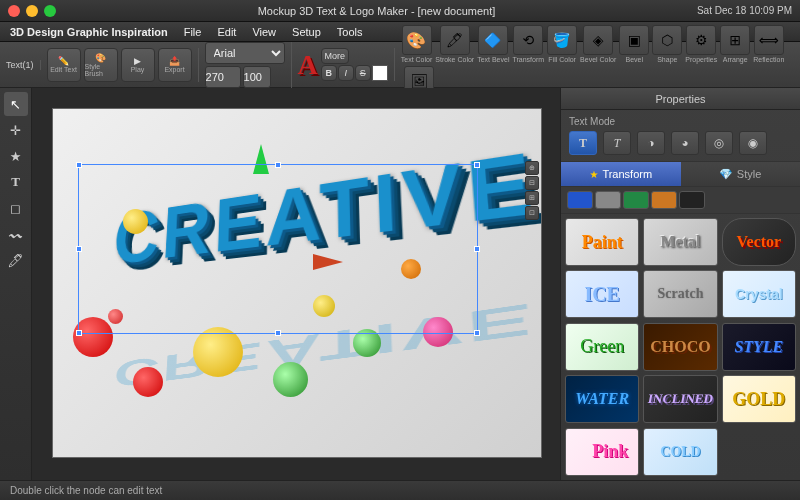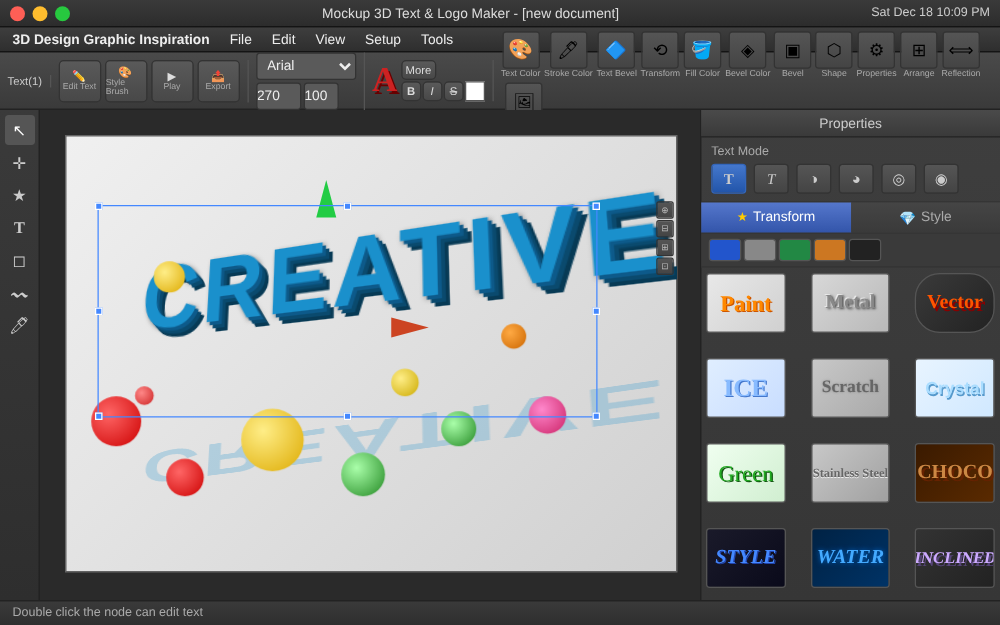--- a/index.html
+++ b/index.html
@@ -276,21 +276,21 @@
     .fb-blue { background: #2255cc; }
     .fb-gray { background: #888; }
     .fb-green2 { background: #228844; }
     .fb-orange2 { background: #cc7722; }
     .fb-dark { background: #222; }
 
     
     .template-grid {
       display: grid;
       grid-template-columns: repeat(3, 1fr);
-      gap: 20px;
+      gap: 4px;
       padding: 4px;
       overflow-y: auto;
       flex: 1;
     }
     .template-item {
       height: 48px;
       border: 1px solid #555;
       border-radius: 3px;
       overflow: hidden;
       cursor: pointer;
@@ -574,23 +574,20 @@
       <div class="template-item tmpl-scratch">
         <span class="tmpl-scratch-text">Scratch</span>
       </div>
       <div class="template-item tmpl-crystal">
         <span class="tmpl-crystal-text">Crystal</span>
       </div>
 
       <div class="template-item tmpl-green">
         <span class="tmpl-green-text">Green</span>
       </div>
-      <div class="template-item tmpl-steel">
-        <span class="tmpl-steel-text">Stainless Steel</span>
-      </div>
       <div class="template-item tmpl-choco">
         <span class="tmpl-choco-text">CHOCO</span>
       </div>
 
       <div class="template-item tmpl-style">
         <span class="tmpl-style-text">STYLE</span>
       </div>
       <div class="template-item tmpl-water">
         <span class="tmpl-water-text">WATER</span>
       </div>

